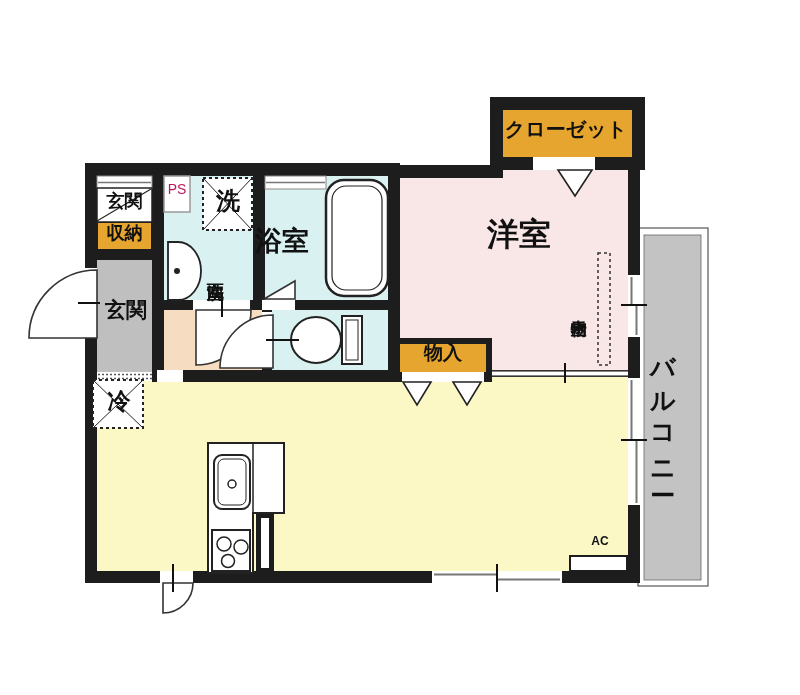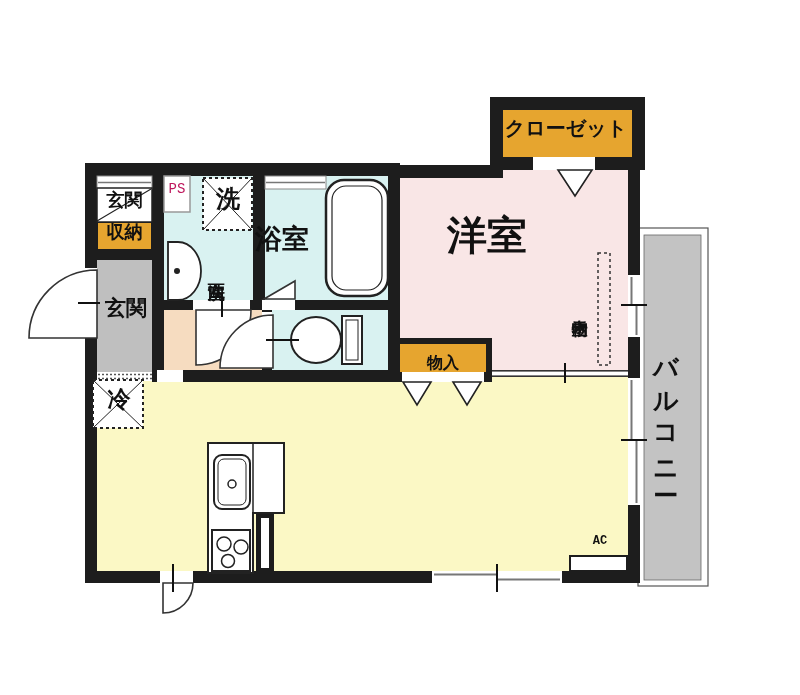--- a/index.html
+++ b/index.html
@@ -1,27 +1,27 @@
 <!DOCTYPE html>
 <html><head>
 <meta charset="utf-8">
 <style>
   html,body{margin:0;padding:0;background:#ffffff;}
   .plan{position:relative;width:800px;height:669px;background:#fff;overflow:hidden;
-        font-family:Liberation Mono, monospace;color:#111;}
+        font-family:Liberation Sans, sans-serif;color:#111;}
   .plan-svg{position:absolute;left:0;top:0;}
   .lbl{position:absolute;font-weight:700;color:#111;line-height:1.05;
        text-align:center;white-space:nowrap;}
   .vert{writing-mode:vertical-rl;text-orientation:upright;white-space:normal;}
   .lbl-closet{left:500px;top:119px;width:132px;font-size:20px;}
-  .lbl-yoshitsu{left:407px;top:218px;width:160px;font-size:40px;}
+  .lbl-yoshitsu{left:439px;top:218px;width:160px;font-size:32px;}
   .lbl-yoshitsu-size{left:415px;top:266px;width:180px;font-size:35px;}
   .lbl-drying{left:570px;top:252px;height:112px;font-size:16px;font-weight:700;letter-spacing:1px;}
   .lbl-balcony{left:650px;top:326px;height:175px;font-size:25px;letter-spacing:7px;}
-  .lbl-monoire{left:398px;top:356px;width:90px;font-size:16px;}
+  .lbl-monoire{left:398px;top:343px;width:90px;font-size:19px;}
   .lbl-ldk{left:305px;top:436px;width:130px;font-size:40px;letter-spacing:3px;}
   .lbl-ldk-size{left:290px;top:477px;width:160px;font-size:35px;}
   .lbl-ac{left:582px;top:535px;width:36px;font-size:12px;}
   .lbl-rei{left:95px;top:389px;width:48px;font-size:23px;}
   .lbl-yokushitsu{left:244px;top:227px;width:76px;font-size:27px;}
   .lbl-senmen{left:206px;top:230px;height:80px;font-size:17px;}
   .lbl-sen{left:206px;top:188px;width:44px;font-size:24px;}
   .lbl-ps{left:163px;top:182px;width:28px;font-size:14px;color:#be185d;font-weight:400;}
   .lbl-genkan-box{left:97px;top:192px;width:55px;font-size:18px;}
   .lbl-shuno{left:97px;top:224px;width:55px;font-size:18px;}

